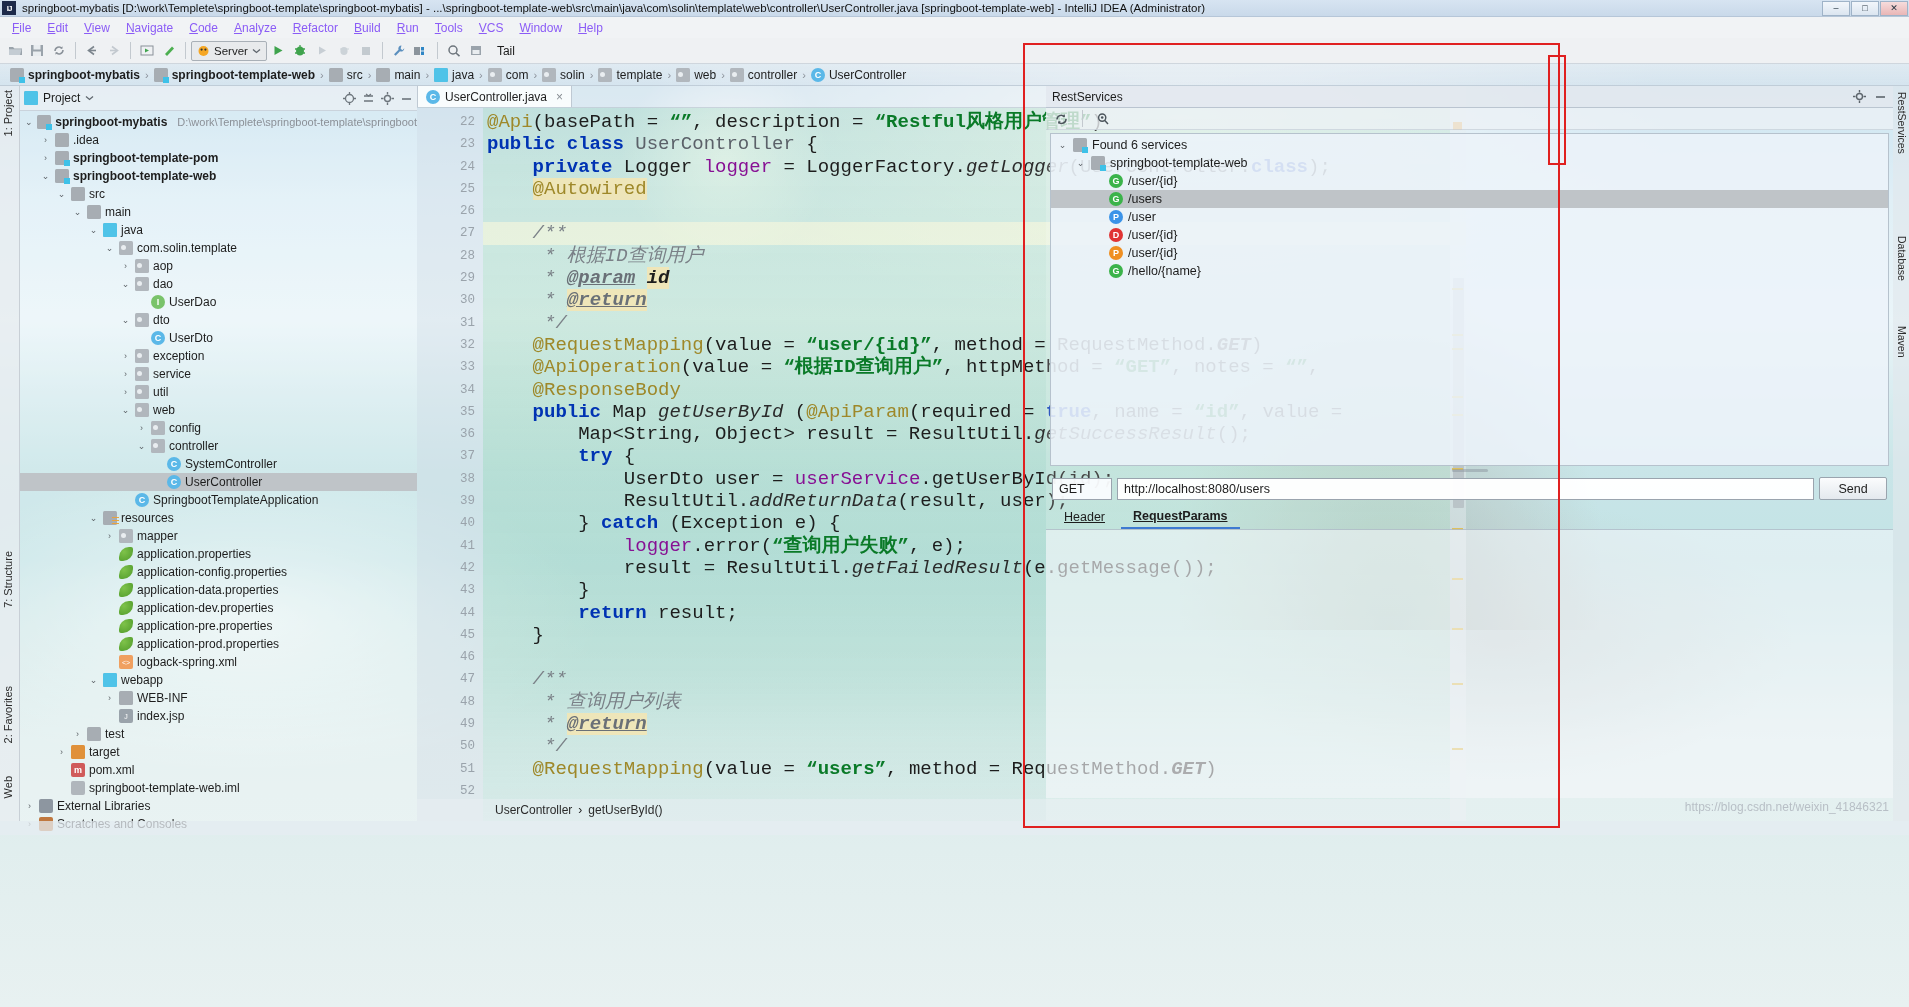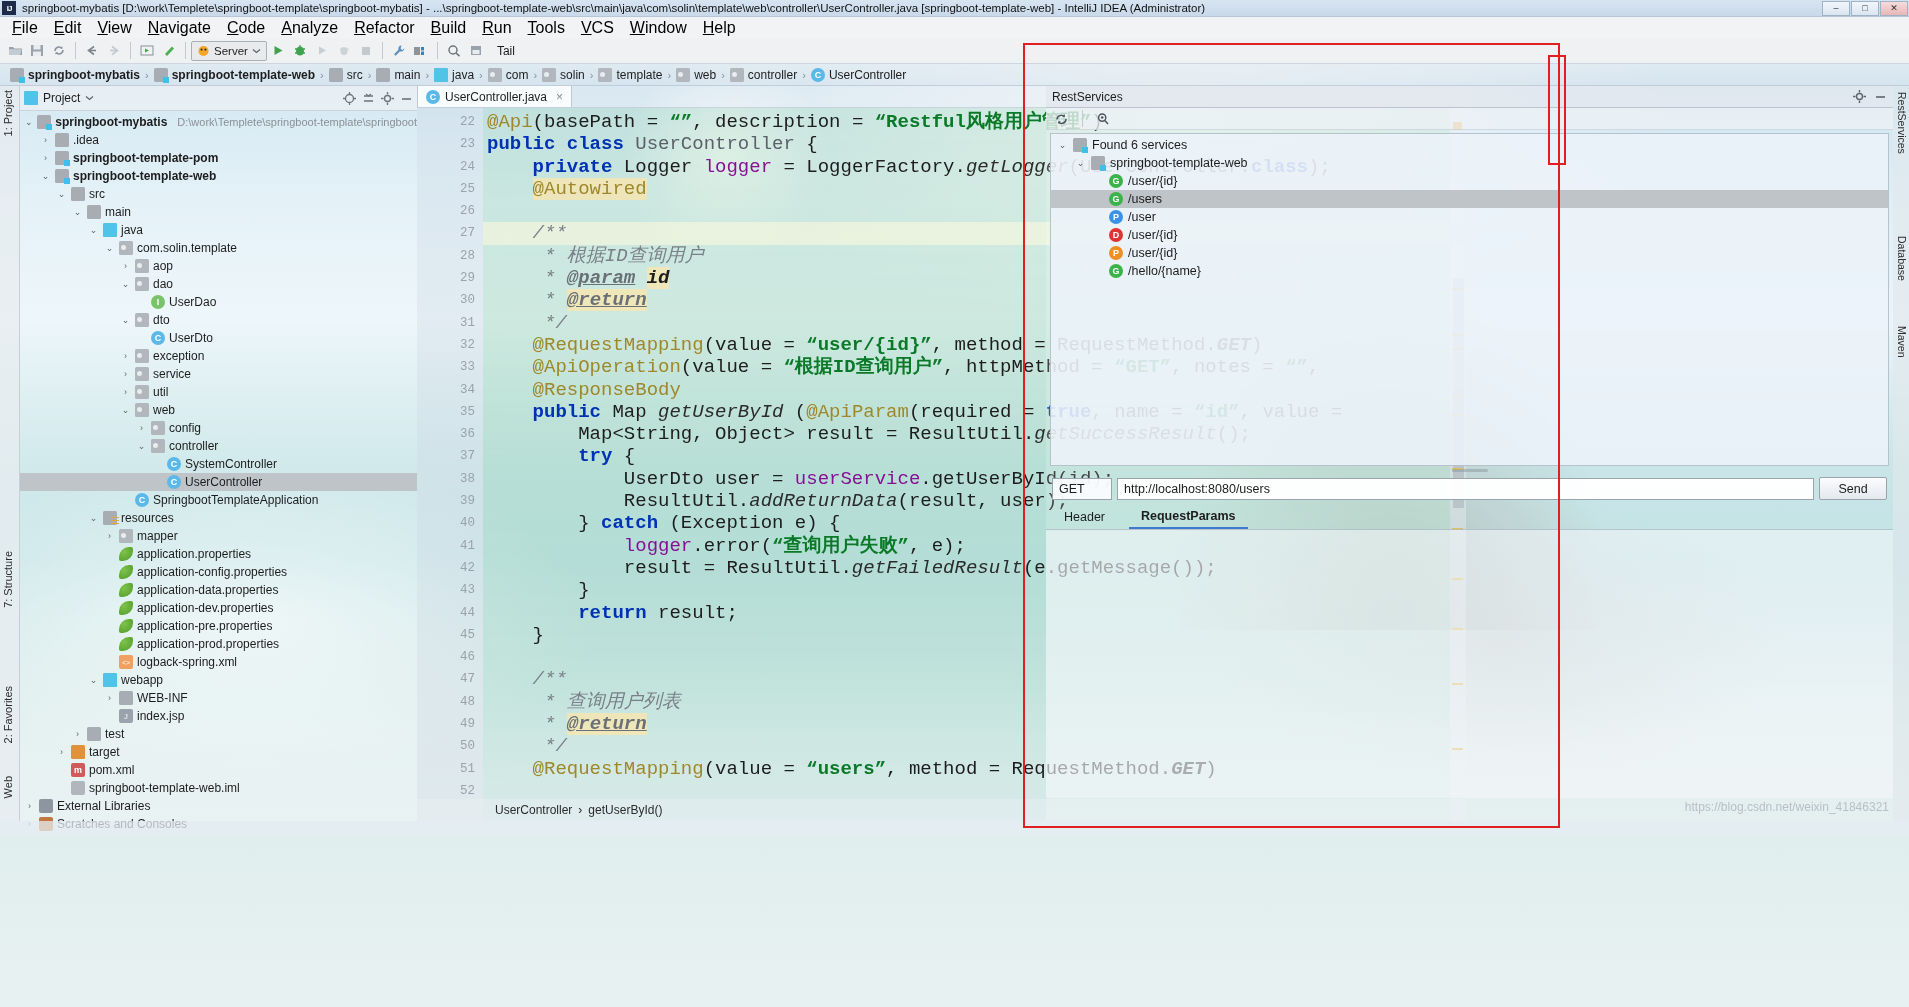--- a/index.html
+++ b/index.html
@@ -53,21 +53,21 @@
     background:linear-gradient(to bottom,#f2f6fb,#dbe5f0);
     display:flex;align-items:center;justify-content:center;font-size:9px;color:#24333f;
   }
   .tb-btn.close{ background:linear-gradient(to bottom,#f6dcdc,#e9b6b6); }
 
   
   .menubar{
     position:absolute; left:0; top:17px; width:1909px; height:21px;
     background:#f1f3f5; display:flex; align-items:center; padding-left:4px; z-index:40;
   }
-  .menu-item{ padding:12px 8px; font-size:16px; color:#000000; }
+  .menu-item{ padding:12px 8px; font-size:12px; color:#8b5cf6; }
   .menu-item u{ text-decoration:underline; }
 
   
   .toolbar{
     position:absolute; left:0; top:38px; width:1909px; height:26px;
     background:#eff1f3; display:flex; align-items:center; padding-left:4px; z-index:40;
     border-bottom:1px solid #cfd6dd;
   }
   .tbi{ width:22px;height:22px;display:flex;align-items:center;justify-content:center; }
   .sep{ width:1px;height:17px;background:#c3c9cf;margin:0 5px; }
@@ -251,22 +251,23 @@
   .url-box{
     flex:1; height:22px; border:1px solid #9aa4ae; background:rgba(255,255,255,.97);
     display:flex; align-items:center; padding-left:6px; font-size:12.5px;
   }
   .send-btn{
     width:68px;height:23px;border:1px solid #9aa4ae;border-radius:2px;
     background:linear-gradient(to bottom,#fbfcfd,#e4e9ee);
     font-size:12.5px; display:flex;align-items:center;justify-content:center;
   }
   .req-tabs{
-    display:flex; align-items:center; gap:12px; padding:0 6px; height:26px;
+    display:flex; align-items:center; gap:4px; padding:0 6px; height:26px;
     border-bottom:1px solid rgba(176,188,200,.8);
+    text-decoration:underline;
   }
   .rtab{ padding:4px 12px; font-size:12.5px; }
   .rtab.active{ border-bottom:2px solid #3e7ad1; font-weight:bold; }
   .req-body{ height:268px; background:rgba(245,248,251,.55); }
 
   
   .bottom-strip{
     position:absolute; left:0; top:821px; width:1909px; height:14px; z-index:35;
     background:rgba(230,236,241,.75); display:flex; align-items:center; gap:14px; padding-left:6px;
   }

